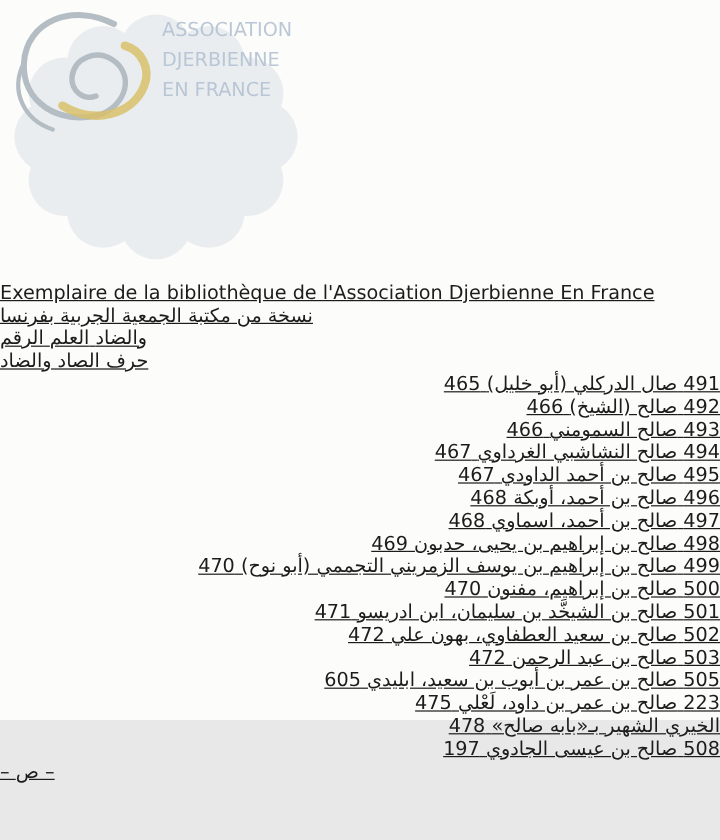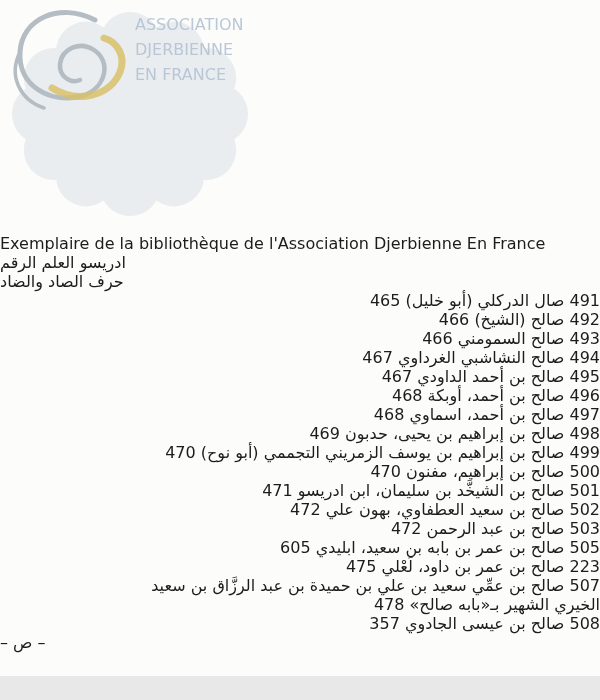--- a/index.html
+++ b/index.html
@@ -1,18 +1,18 @@
 <!DOCTYPE html>
 <html lang="ar" style="--accent: #c31313;"><head>
 <meta charset="utf-8">
 <style>
   html,body{margin:0;padding:0;}
   body{width:600px;height:700px;overflow:hidden;background:#e8e8e8;}
-  .page{position:relative;width:600px;height:676px;background:#fcfcfa;
-        font-family:"DejaVu Sans",sans-serif;color:#1c1c1c;}
+  .page{position:relative;width:600px;height:600px;background:#fcfcfa;
+        font-family:"DejaVu Sans",sans-serif;color:#1c1c1c;text-decoration:underline;}
   
   .edge-right{position:absolute;right:0;top:0;width:4px;height:100%;
 [    background:linear-gradient(to left,rgba(0,0,0,.05),rgba(0,0,0,0));z-index:3;}](#)
   .mark-left{position:absolute;left:0;top:10px;width:5px;height:27px;background:#1e1e1e;
     border-radius:0 3px 3px 0;transform:skewY(-10deg);z-index:3;}
   .mark-left2{position:absolute;left:0;top:204px;width:2px;height:6px;background:#6a6a6a;z-index:3;}
   .mark-left3{position:absolute;left:0;top:446px;width:2px;height:7px;background:#6a6a6a;z-index:3;}
   .speck-tr{position:absolute;left:556px;top:7px;width:9px;height:2px;background:#b5b0ac;
     transform:rotate(24deg);z-index:3;}
   .pink-line{position:absolute;left:0;top:642px;width:100%;height:2px;z-index:2;
@@ -87,24 +87,25 @@
     </g>
     <g fill="#b6c3d4" opacity=".92" class="wm-text">
       <text x="135" y="30">ASSOCIATION</text>
       <text x="135" y="55">DJERBIENNE</text>
       <text x="135" y="80">EN FRANCE</text>
     </g>
   </svg>
 
   
   <div class="hdr-fr">Exemplaire de la bibliothèque de l'Association Djerbienne En France</div>
+  <div class="hdr-ar">نسخة من مكتبة الجمعية الجربية بفرنسا</div>
 
   
   <div class="colhdr">
-    <span class="col-page">ادريسو</span>
+    <span class="col-page">والضاد</span>
     <span class="col-name">العلم</span>
     <span class="col-num">الرقم</span>
   </div>
   <div class="rule"></div>
 
   
   <div class="title">حرف الصاد والضاد</div>
 
   
   <div class="entries" dir="rtl">
@@ -195,51 +196,45 @@
   <div class="row">
     <span class="num">503</span>
     <span class="name">صالح بن عبد الرحمن</span>
     <span class="dots"></span>
     <span class="pg">472</span>
   </div>
 
 
   <div class="row">
     <span class="num">505</span>
-    <span class="name">صالح بن عمر بن بابه بن سعيد، ابليدي</span>
+    <span class="name">صالح بن عمر بن أيوب بن سعيد، ابليدي</span>
     <span class="dots"></span>
     <span class="pg">605</span>
   </div>
 
   <div class="row">
     <span class="num">223</span>
     <span class="name">صالح بن عمر بن داود، لَعْلي</span>
     <span class="dots"></span>
     <span class="pg">475</span>
   </div>
 
-  <div class="row full">
-    <span class="num">507</span>
-    <span class="name">صالح بن عمِّي سعيد بن علي بن حميدة بن عبد الرزَّاق بن سعيد</span>
-    <span class="dots"></span>
-    <span class="pg"></span>
-  </div>
 
   <div class="row cont">
     <span class="num"></span>
     <span class="name">الخيري الشهير بـ«بابه صالح»</span>
     <span class="dots"></span>
     <span class="pg">478</span>
   </div>
 
   <div class="row">
     <span class="num">508</span>
     <span class="name">صالح بن عيسى الجادوي</span>
     <span class="dots"></span>
-    <span class="pg">357</span>
+    <span class="pg">197</span>
   </div>
 
 </div>
 
   
   <div class="footer">– ص –</div>
 
   
   <div class="pink-line"></div>
   <div class="edge-right"></div>

